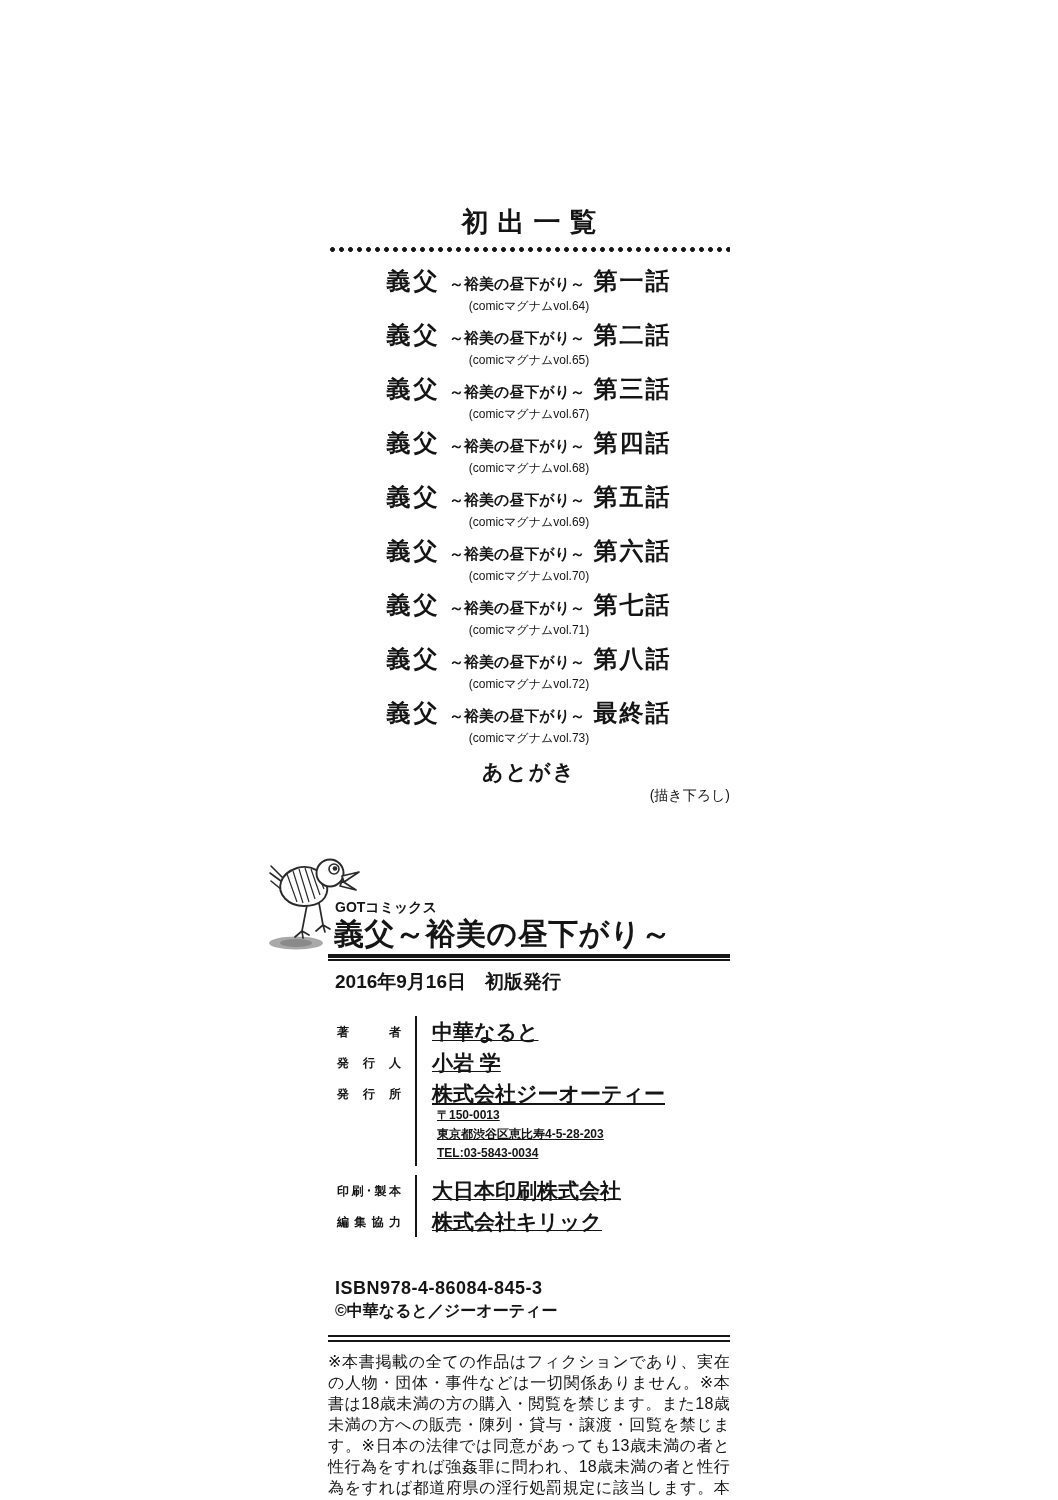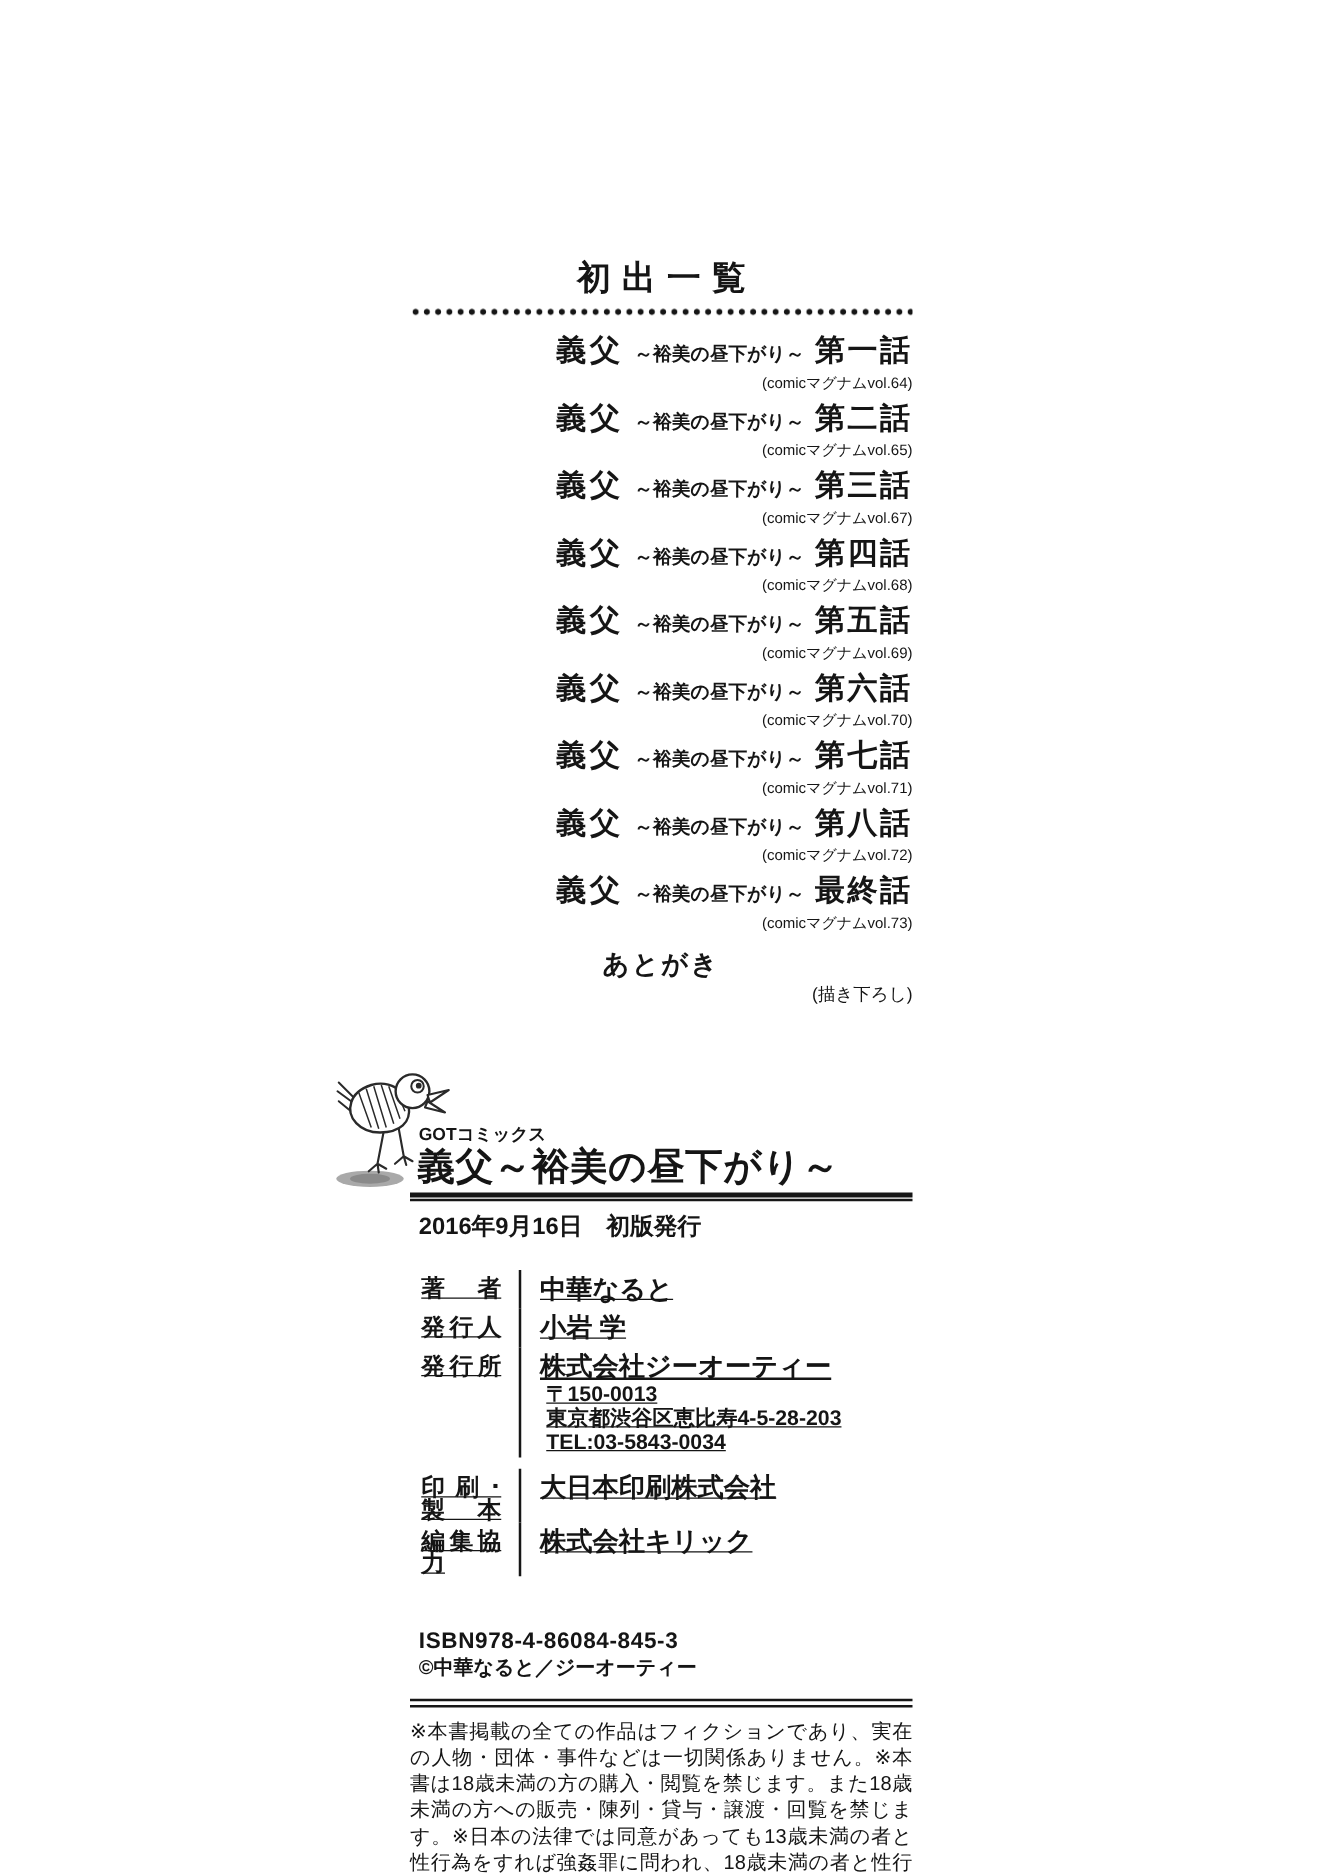--- a/index.html
+++ b/index.html
@@ -31,21 +31,21 @@
   }
   .dotted-rule {
     margin-top: 9px;
     height: 7px;
     background-image: radial-gradient(circle, #161616 2.1px, rgba(0,0,0,0) 2.7px);
     background-size: 9px 7px;
     background-repeat: repeat-x;
     background-position: left center;
   }
   .entries { margin-top: 14px; }
-  .entry { text-align: right; margin-bottom: 6px; }
+  .entry { text-align: center; margin-bottom: 6px; }
   .entry-title { line-height: 28px; white-space: nowrap; }
   .entry-title .series   { font-size: 24px; font-weight: 700; letter-spacing: 3px; }
   .entry-title .subtitle { font-size: 15px; font-weight: 700; margin: 0 4px; }
   .entry-title .chapter  { font-size: 24px; font-weight: 700; letter-spacing: 2px; }
   .entry .source { font-size: 12px; font-weight: 400; line-height: 17px; }
 
   .afterword { text-align: center; margin-top: 12px; }
   .afterword-title { font-size: 21px; font-weight: 700; line-height: 26px; letter-spacing: 2px; }
   .afterword-note  { font-size: 14px; font-weight: 400; line-height: 20px; text-align: right; }
 
@@ -59,35 +59,34 @@
     height: 98px;
   }
   .imprint { font-size: 14px; font-weight: 700; line-height: 17px; padding-left: 7px; }
   .book-title { font-size: 30px; font-weight: 700; letter-spacing: 0.5px; line-height: 36px; padding-left: 6px; white-space: nowrap; }
   .title-rule { margin-top: 2px; height: 7px; border-top: 4px solid #161616; border-bottom: 2px solid #161616; }
   .pub-date { margin-top: 9px; padding-left: 7px; font-size: 19px; font-weight: 700; line-height: 24px; }
 
   .credits { margin-top: 22px; padding-left: 7px; }
   .credit-row { display: grid; grid-template-columns: 80px 1fr; }
   .credit-label {
-    font-size: 19px;
+    font-size: 12px;
     font-weight: 700;
     text-align: justify;
     text-align-last: justify;
     padding: 7px 14px 0 2px;
     line-height: 18px;
-    text-decoration: underline;
   }
   .credit-value {
     border-left: 2px solid #161616;
     padding: 3px 0 3px 15px;
     text-decoration: underline;
   }
   .credit-value .name { font-size: 21px; font-weight: 700; line-height: 25px; }
-  .credit-value .detail { font-size: 17px; font-weight: 600; line-height: 19px; margin-left: 5px; }
+  .credit-value .detail { font-size: 12px; font-weight: 600; line-height: 19px; margin-left: 5px; }
   .credit-gap { height: 9px; }
 
   .isbn-block { margin-top: 17px; padding-left: 7px; }
   .isbn { font-size: 18px; font-weight: 700; line-height: 23px; letter-spacing: 0.5px; margin-top: 40px; }
   .copyright { font-size: 16px; font-weight: 600; line-height: 22px; }
 
   .legal-rule { margin-top: 13px; height: 7px; border-top: 2px solid #161616; border-bottom: 2px solid #161616; }
   .legal-text {
     margin-top: 9px;
     font-size: 16px;

